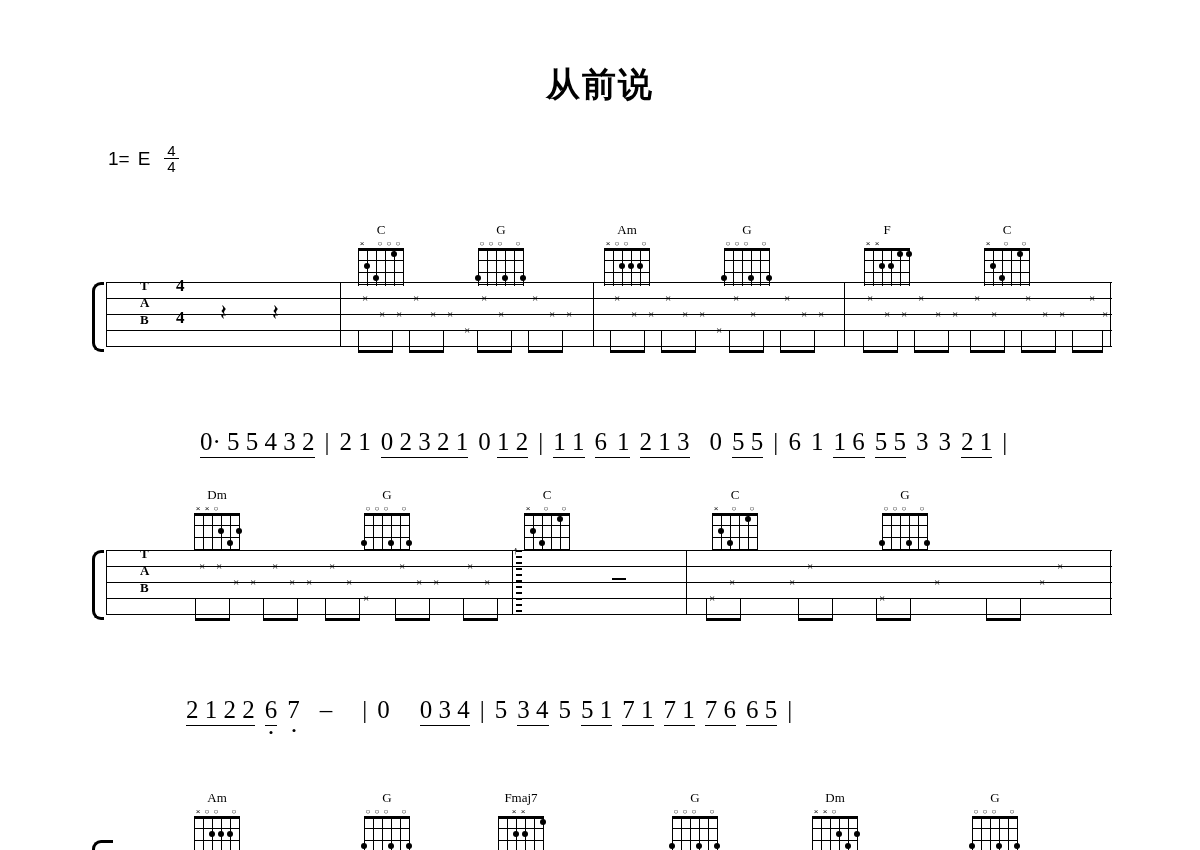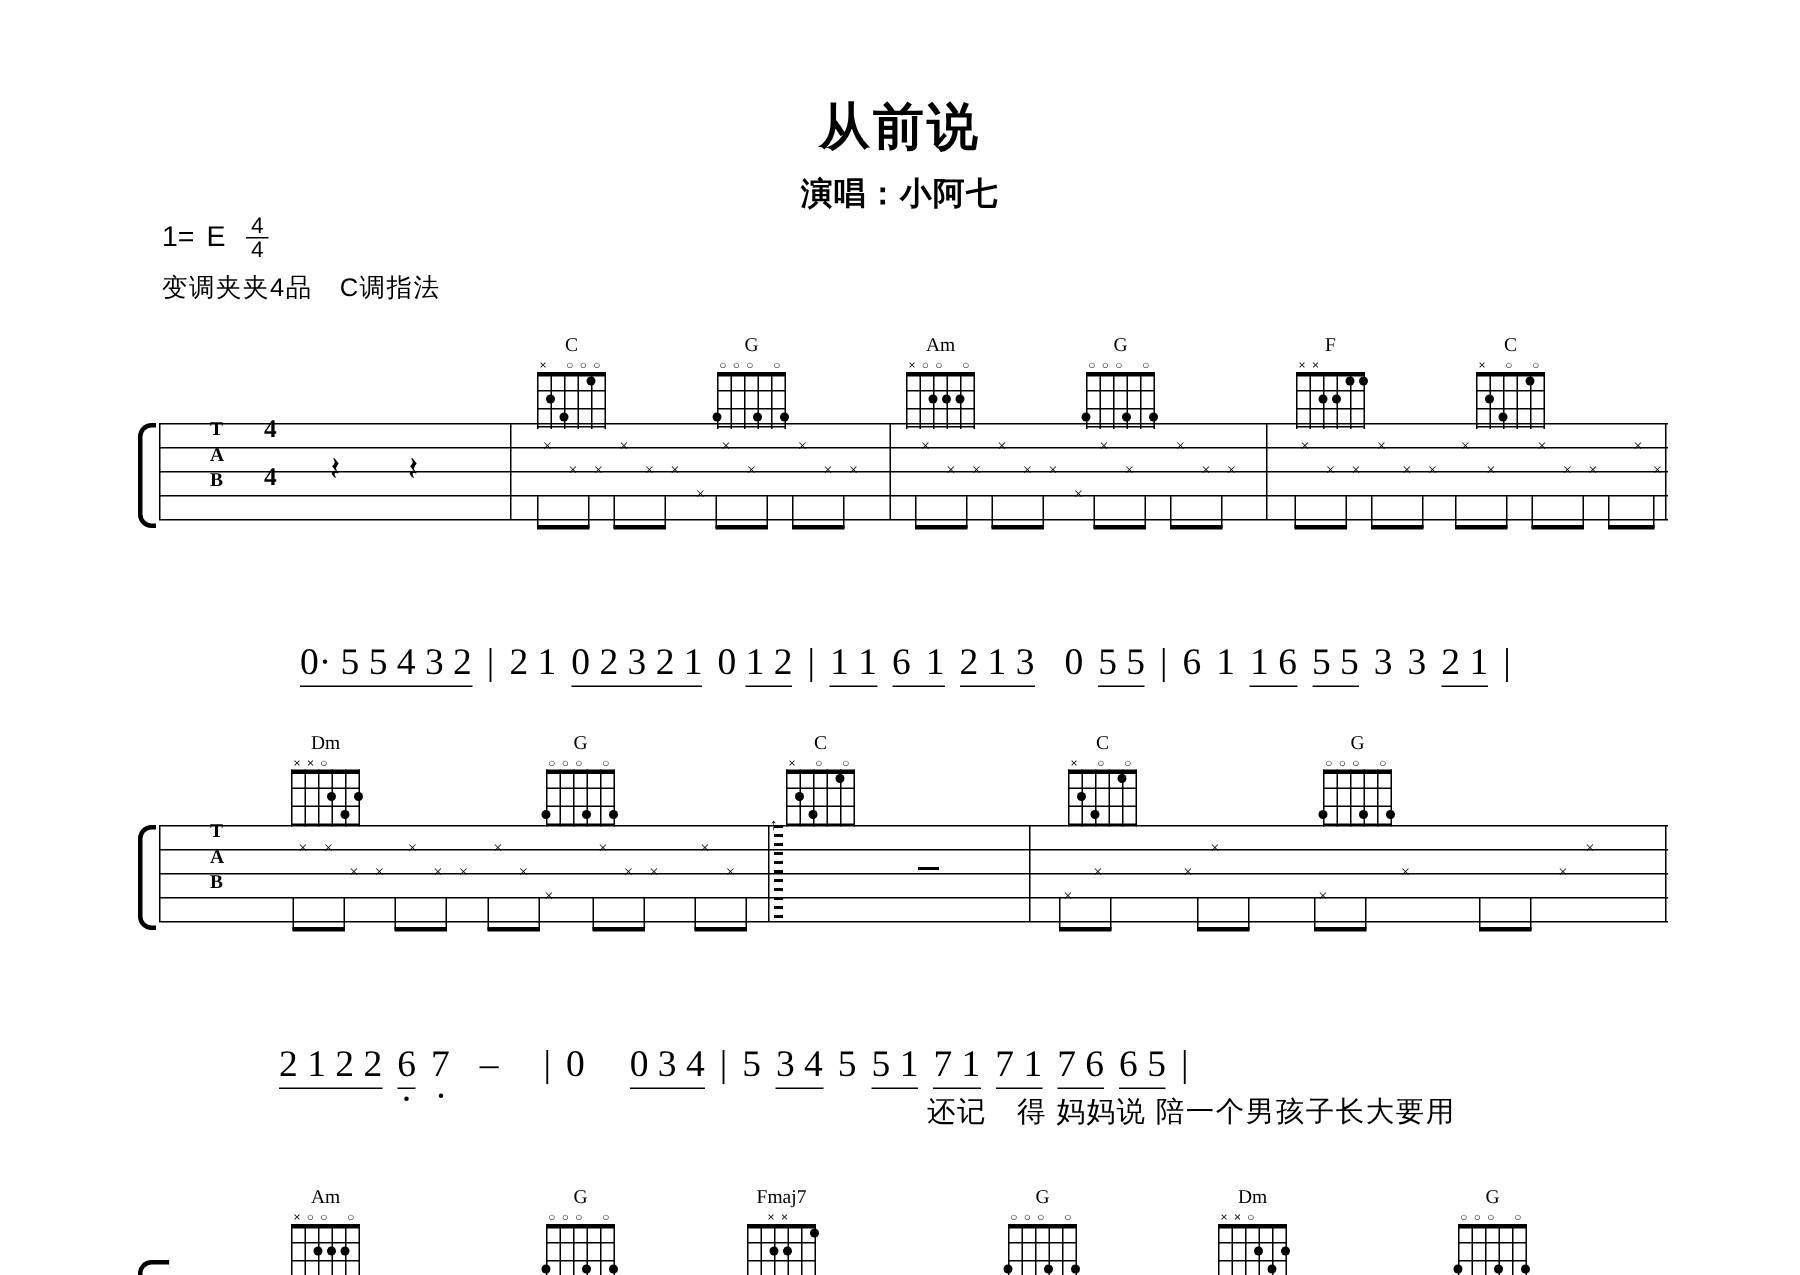--- a/index.html
+++ b/index.html
@@ -70,31 +70,29 @@
   .dotu:after{content:"";position:absolute;left:50%;bottom:-9px;width:3px;height:3px;background:#000;border-radius:50%;transform:translateX(-50%);}
   .sp{display:inline-block;width:10px;}
   .sp2{display:inline-block;width:20px;}
 </style>
 </head>
 <body>
 
 <div class="sheet">
 
   <div class="title">从前说</div>
-  <div class="singer">演唱：小阿七</div>
 
   <div class="key-line">
     <span>1=</span>
     <span>E</span>
     <span class="frac">
       <span class="num">4</span>
       <span class="den">4</span>
     </span>
   </div>
-  <div class="capo-line">变调夹夹4品　C调指法</div>
 
 
   <div class="chordbox" style="left:352px;top:222px;">
     <div class="cname">C</div>
     <div class="marks">
       <span style="left:4px;">×</span>
         <span style="left:31px;">○</span>
         <span style="left:40px;">○</span>
         <span style="left:22px;">○</span>
     </div>
@@ -545,21 +543,20 @@
     <div class="stem" style="left:818px;top:48px;height:22px;"></div>
     <div class="beam" style="left:784px;top:68px;width:35px;"></div>
     <div class="stem" style="left:894px;top:48px;height:22px;"></div>
     <div class="stem" style="left:928px;top:48px;height:22px;"></div>
     <div class="beam" style="left:894px;top:68px;width:35px;"></div>
   </div>
 
   <div class="melody" style="left:186px;top:696px;">
     <span class="u1">2&nbsp;1 2 2</span><span class="sp"></span><span class="u1 dotu">6</span><span class="sp"></span><span class="dotu">7</span><span class="sp2"></span>–<span class="sp2"></span><span class="sp"></span>|<span class="sp"></span>0<span class="sp2"></span><span class="sp"></span><span class="u1">0 3 4</span><span class="sp"></span>|<span class="sp"></span>5<span class="sp"></span><span class="u1">3 4</span><span class="sp"></span>5<span class="sp"></span><span class="u1">5 1</span><span class="sp"></span><span class="u1">7 1</span><span class="sp"></span><span class="u1">7 1</span><span class="sp"></span><span class="u1">7 6</span><span class="sp"></span><span class="u1">6 5</span><span class="sp"></span>|
   </div>
-  <div class="lyrics" style="left:618px;top:728px;">还记　得  妈妈说  陪一个男孩子长大要用</div>
 
   <div class="chordbox" style="left:188px;top:790px;">
     <div class="cname">Am</div>
     <div class="marks">
       <span style="left:4px;">×</span>
         <span style="left:13px;">○</span>
         <span style="left:22px;">○</span>
         <span style="left:40px;">○</span>
     </div>
     <div class="chordgrid">

